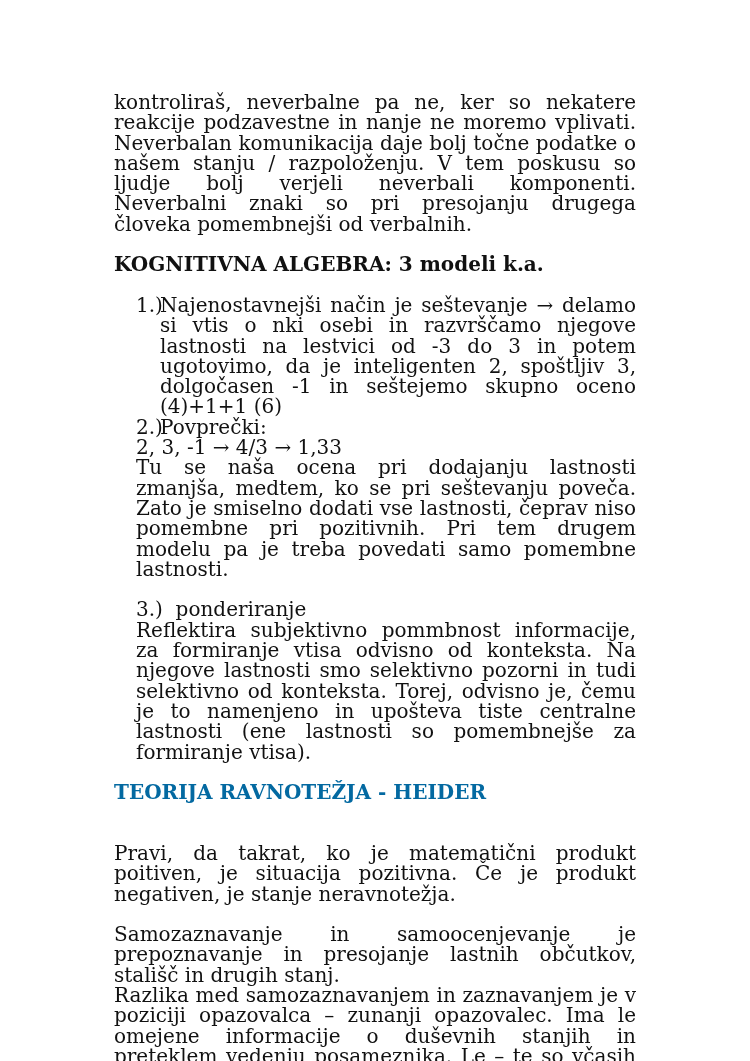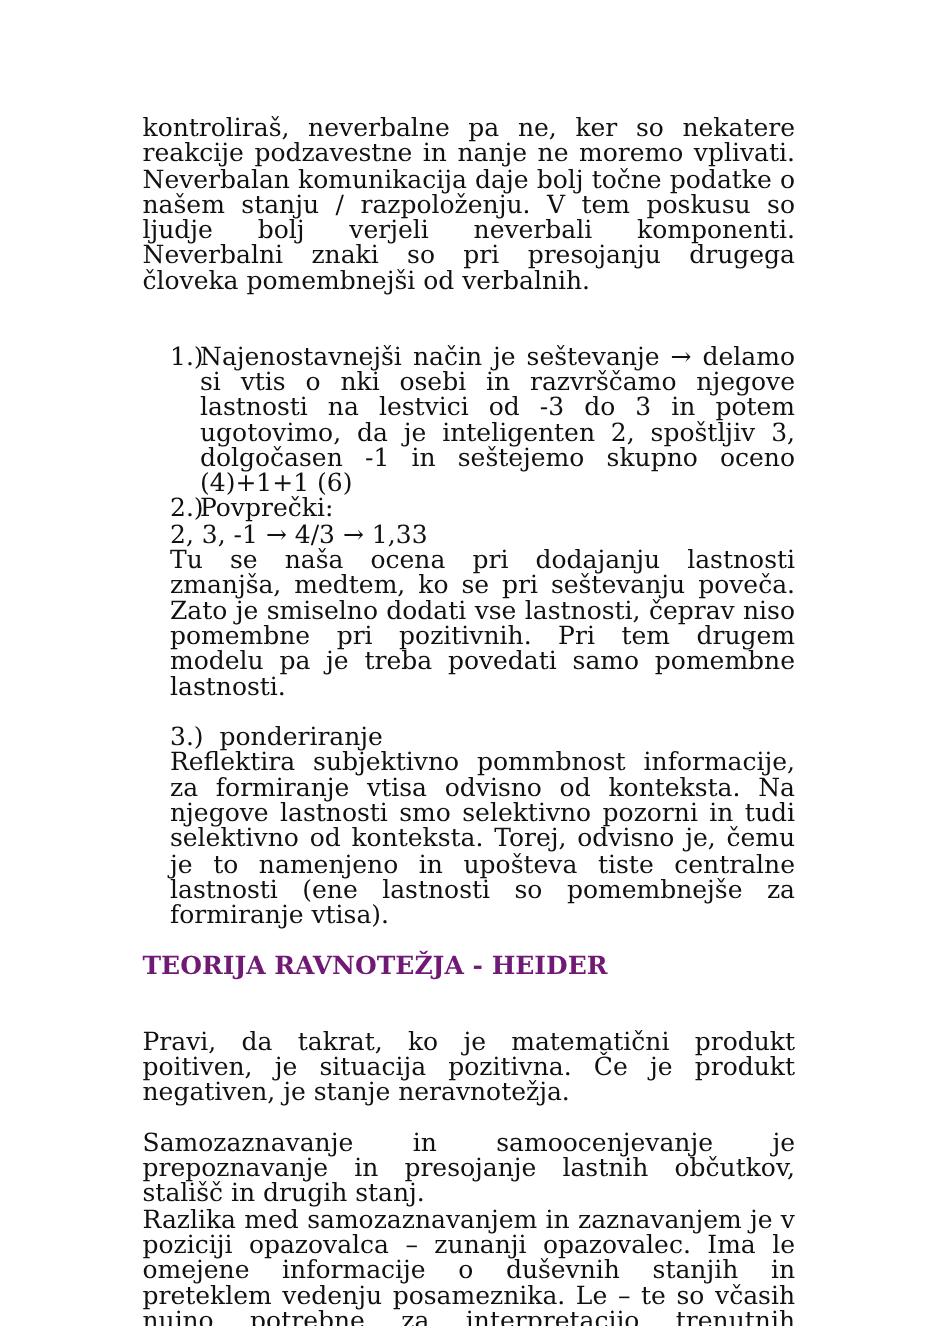--- a/index.html
+++ b/index.html
@@ -5,34 +5,35 @@
   html, body { margin: 0; padding: 0; background: #ffffff; }
   body { width: 750px; height: 1061px; position: relative; overflow: hidden; }
   .page {
     position: absolute; left: 114px; top: 92px; width: 522px;
     font-family: "DejaVu Serif", serif;
     font-size: 20px; line-height: 20.3px; color: #111;
   }
   .p { text-align: justify; text-align-last: left; margin: 0; }
   .gap { height: 20.3px; }
   .h-bold { font-weight: bold; margin: 0; }
-  .h-blue { font-weight: bold; color: #701a75; margin: 0; }
+  .h-blue { font-weight: bold; color: #0369a1; margin: 0; }
   .list-item { display: flex; margin: 0; padding-left: 22px; }
   .list-item .num { width: 24px; flex: none; }
   .list-item .txt { flex: 1; text-align: justify; text-align-last: left; }
   .indent { padding-left: 22px; }
   .indent-line { margin: 0; }
 </style>
 </head>
 <body>
 
 <div class="page">
   <p class="p">kontroliraš, neverbalne pa ne, ker so nekatere reakcije podzavestne in nanje ne moremo vplivati. Neverbalan komunikacija daje bolj točne podatke o našem stanju / razpoloženju.  V tem poskusu so ljudje bolj verjeli neverbali komponenti. Neverbalni znaki so pri presojanju drugega človeka pomembnejši od verbalnih.</p>
   <div class="gap"></div>
 
+  <p class="h-bold">KOGNITIVNA ALGEBRA: 3 modeli k.a.</p>
   <div class="gap"></div>
 
   <div class="list-item">
     <span class="num">1.)</span>
     <span class="txt">Najenostavnejši način je seštevanje → delamo si vtis o nki osebi in razvrščamo njegove lastnosti na lestvici od -3 do 3 in potem ugotovimo, da je inteligenten 2, spoštljiv 3, dolgočasen -1 in seštejemo skupno oceno (4)+1+1 (6)</span>
   </div>
 
   <div class="list-item">
     <span class="num">2.)</span>
     <span class="txt">Povprečki:</span>

